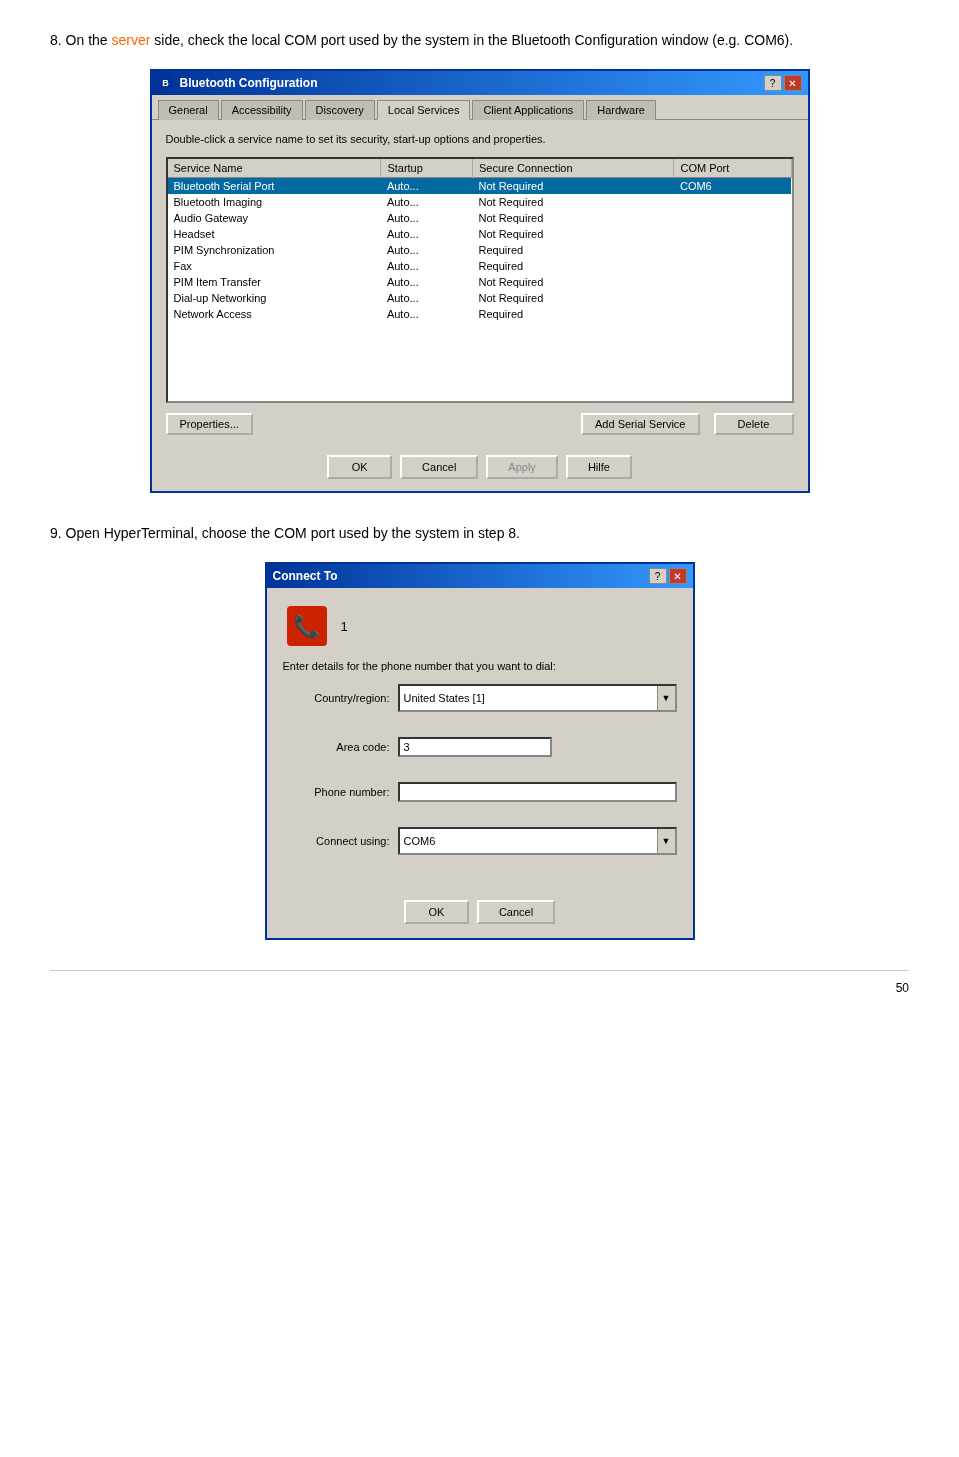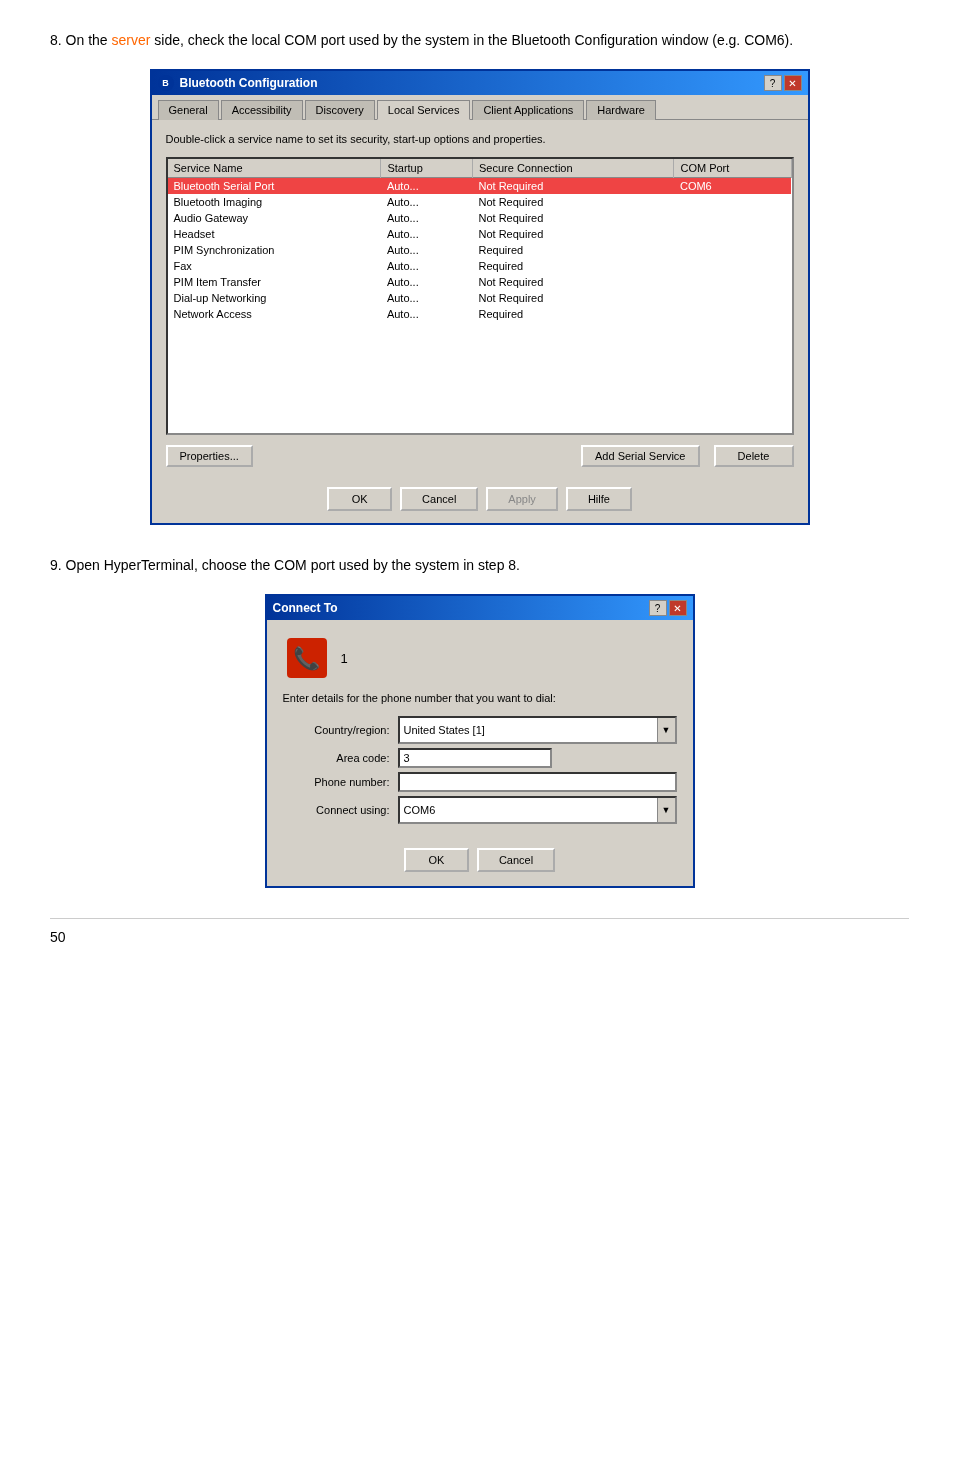--- a/index.html
+++ b/index.html
@@ -109,21 +109,21 @@
     }
     .bt-description {
       font-size: 11px;
       margin-bottom: 6px;
       line-height: 1.4;
     }
     .bt-table-wrapper {
       border: 2px inset #888;
       background: #ffffff;
       margin: 10px 0;
-      height: 278px;
+      height: 246px;
       overflow: hidden;
     }
     .bt-table {
       width: 100%;
       border-collapse: collapse;
       font-size: 11px;
     }
     .bt-table thead tr {
       background: #d4d0c8;
       border-bottom: 1px solid #888;
@@ -132,21 +132,21 @@
       text-align: left;
       padding: 3px 6px;
       font-weight: normal;
       border-right: 1px solid #aaa;
       font-size: 11px;
     }
     .bt-table tbody tr {
       background: #ffffff;
     }
     .bt-table tbody tr.selected {
-      background: #ef4444;
+      background: #0369a1;
       color: white;
     }
     .bt-table tbody td {
       padding: 2px 6px;
       font-size: 11px;
     }
     .bt-bottom-btns {
       display: flex;
       align-items: center;
       margin-top: 10px;
@@ -204,21 +204,21 @@
     .ct-body {
       padding: 14px 16px;
     }
     .ct-desc {
       font-size: 11px;
       margin-bottom: 12px;
     }
     .ct-field-row {
       display: flex;
       align-items: center;
-      margin-bottom: 4px;
+      margin-bottom: 25px;
     }
     .ct-label {
       width: 115px;
       font-size: 11px;
       text-align: right;
       padding-right: 8px;
     }
     .ct-input {
       flex: 1;
       height: 20px;
@@ -267,22 +267,22 @@
       border: 2px outset #ffffff;
       cursor: pointer;
       min-width: 65px;
     }
     .step9-text {
       font-size: 14px;
       line-height: 1.5;
       margin-bottom: 18px;
     }
     .page-number {
-      text-align: left;
-      font-size: 14px;
+      text-align: right;
+      font-size: 12px;
       margin-top: 30px;
       border-top: 1px solid #ccc;
       padding-top: 10px;
     }
     .phone-icon-svg {
       display: block;
     }
   </style>
 </head>
 <body>

